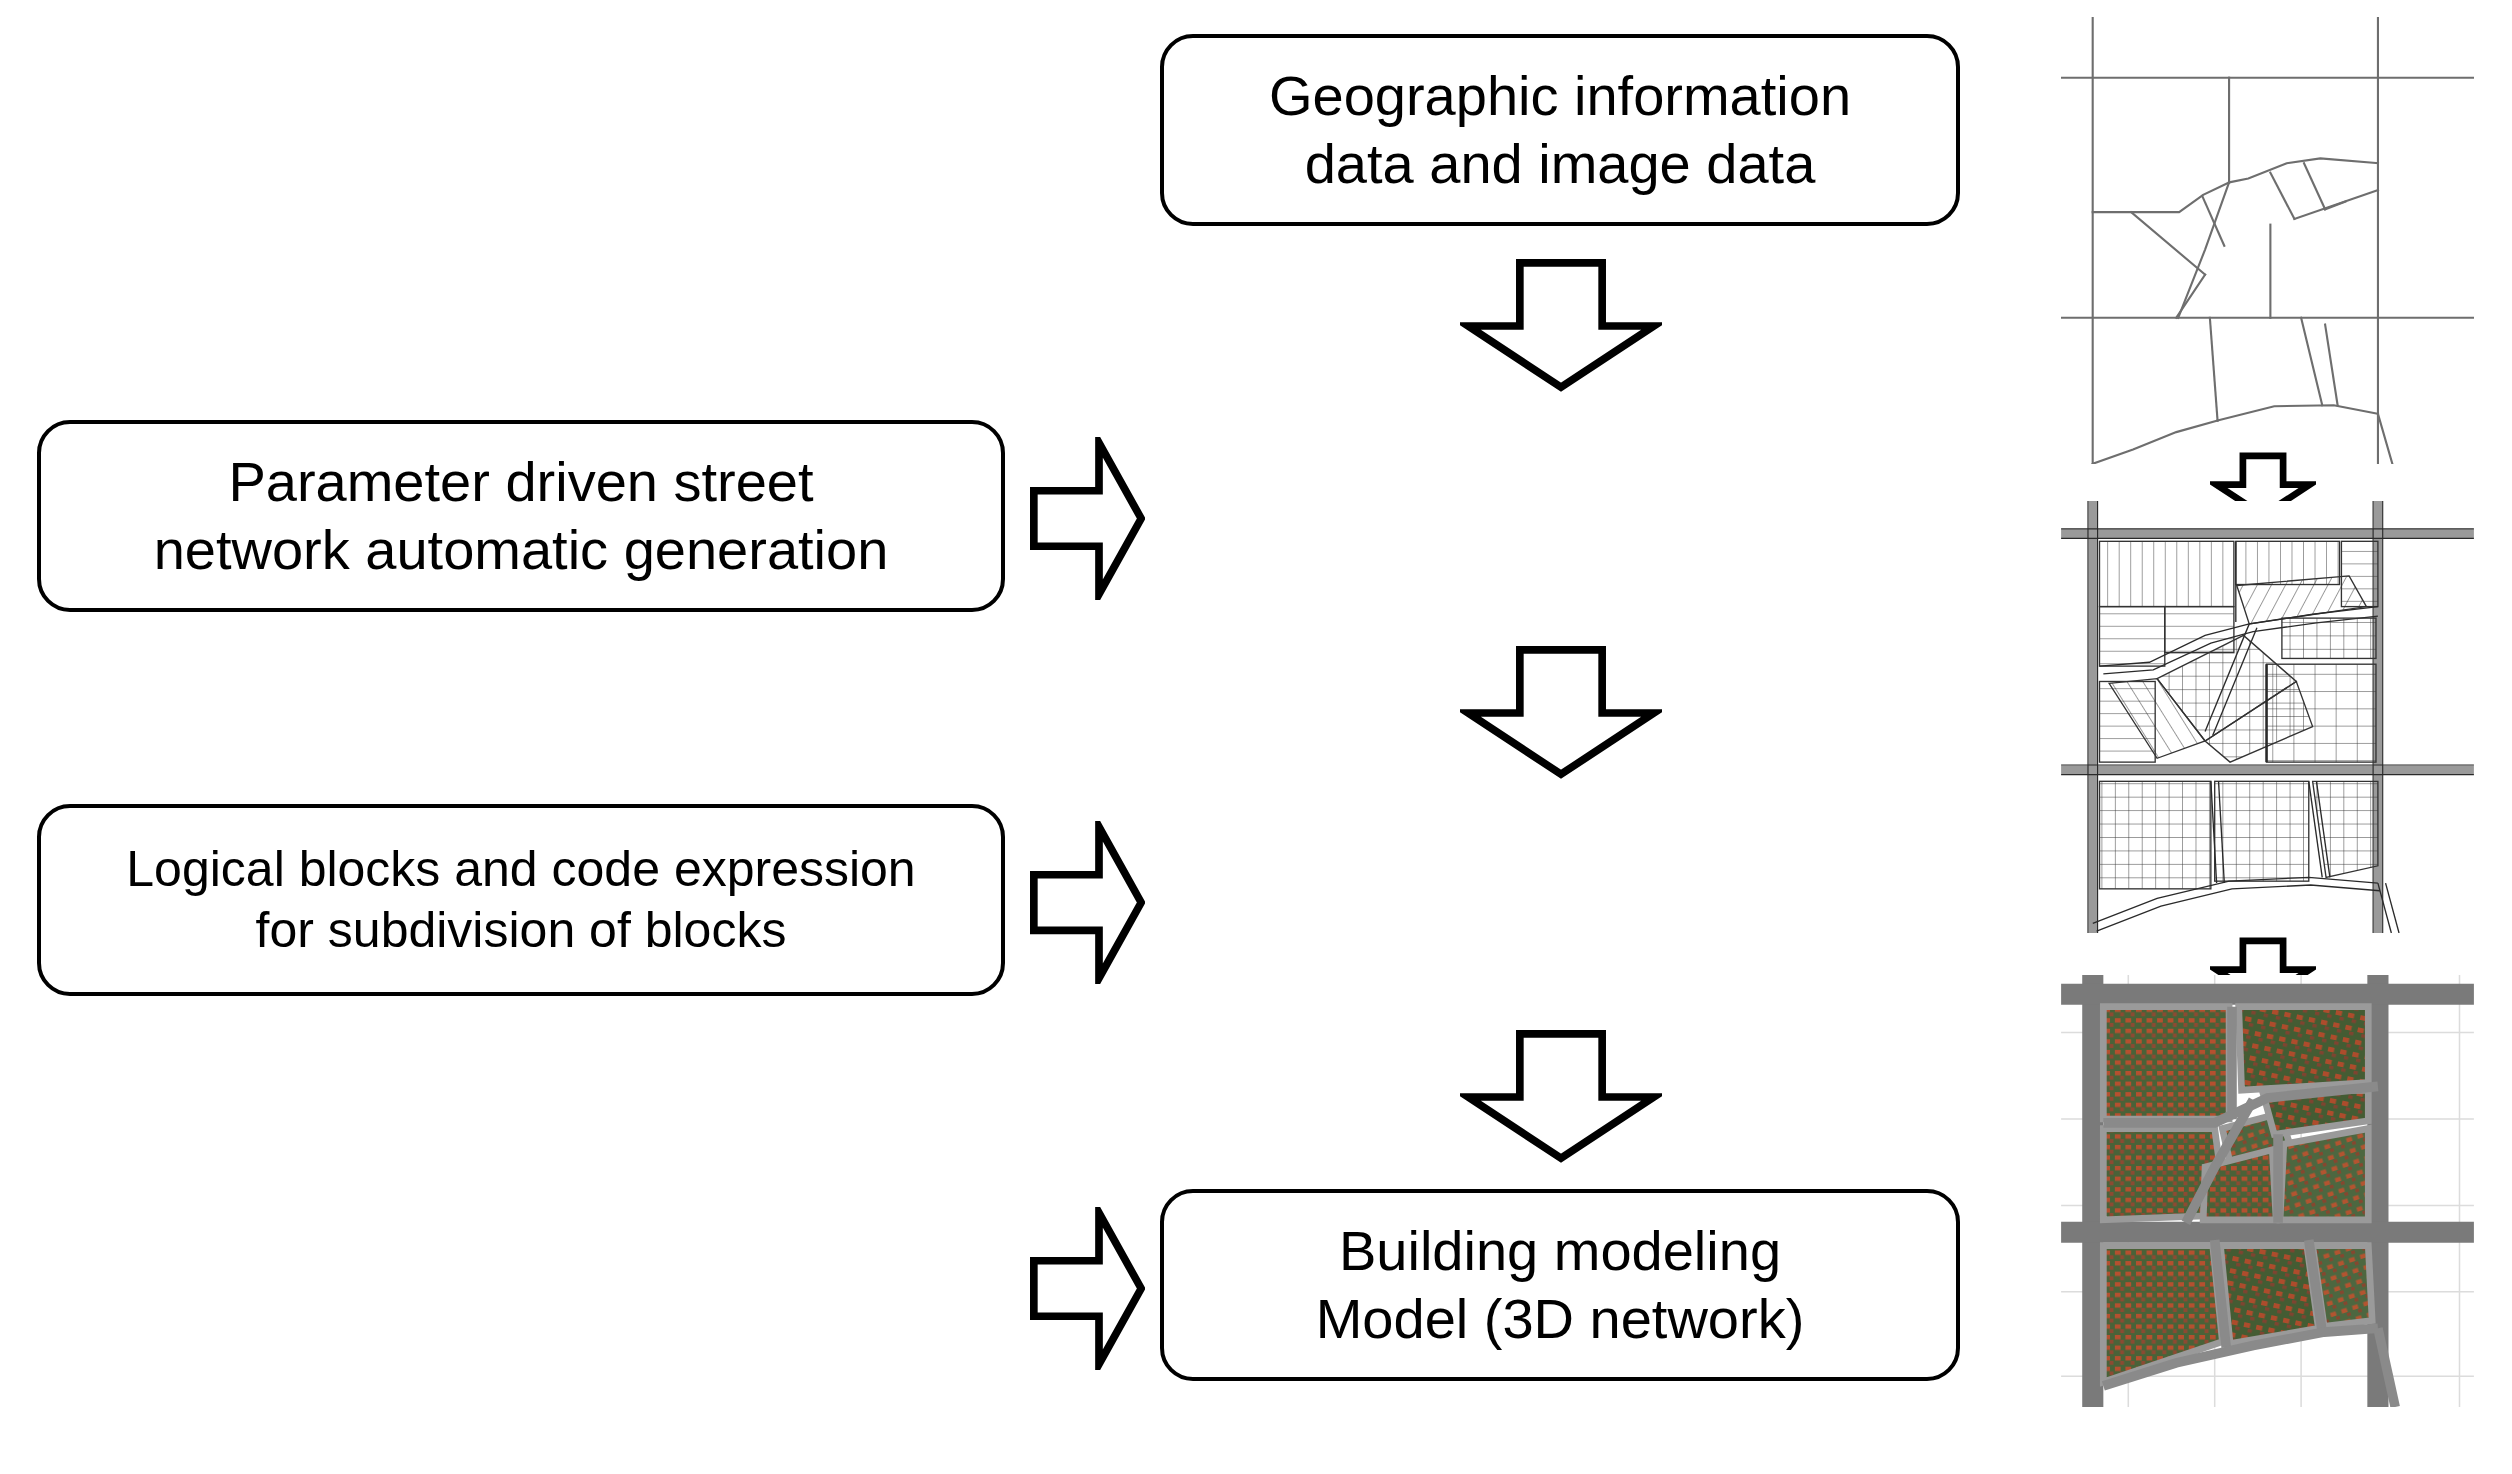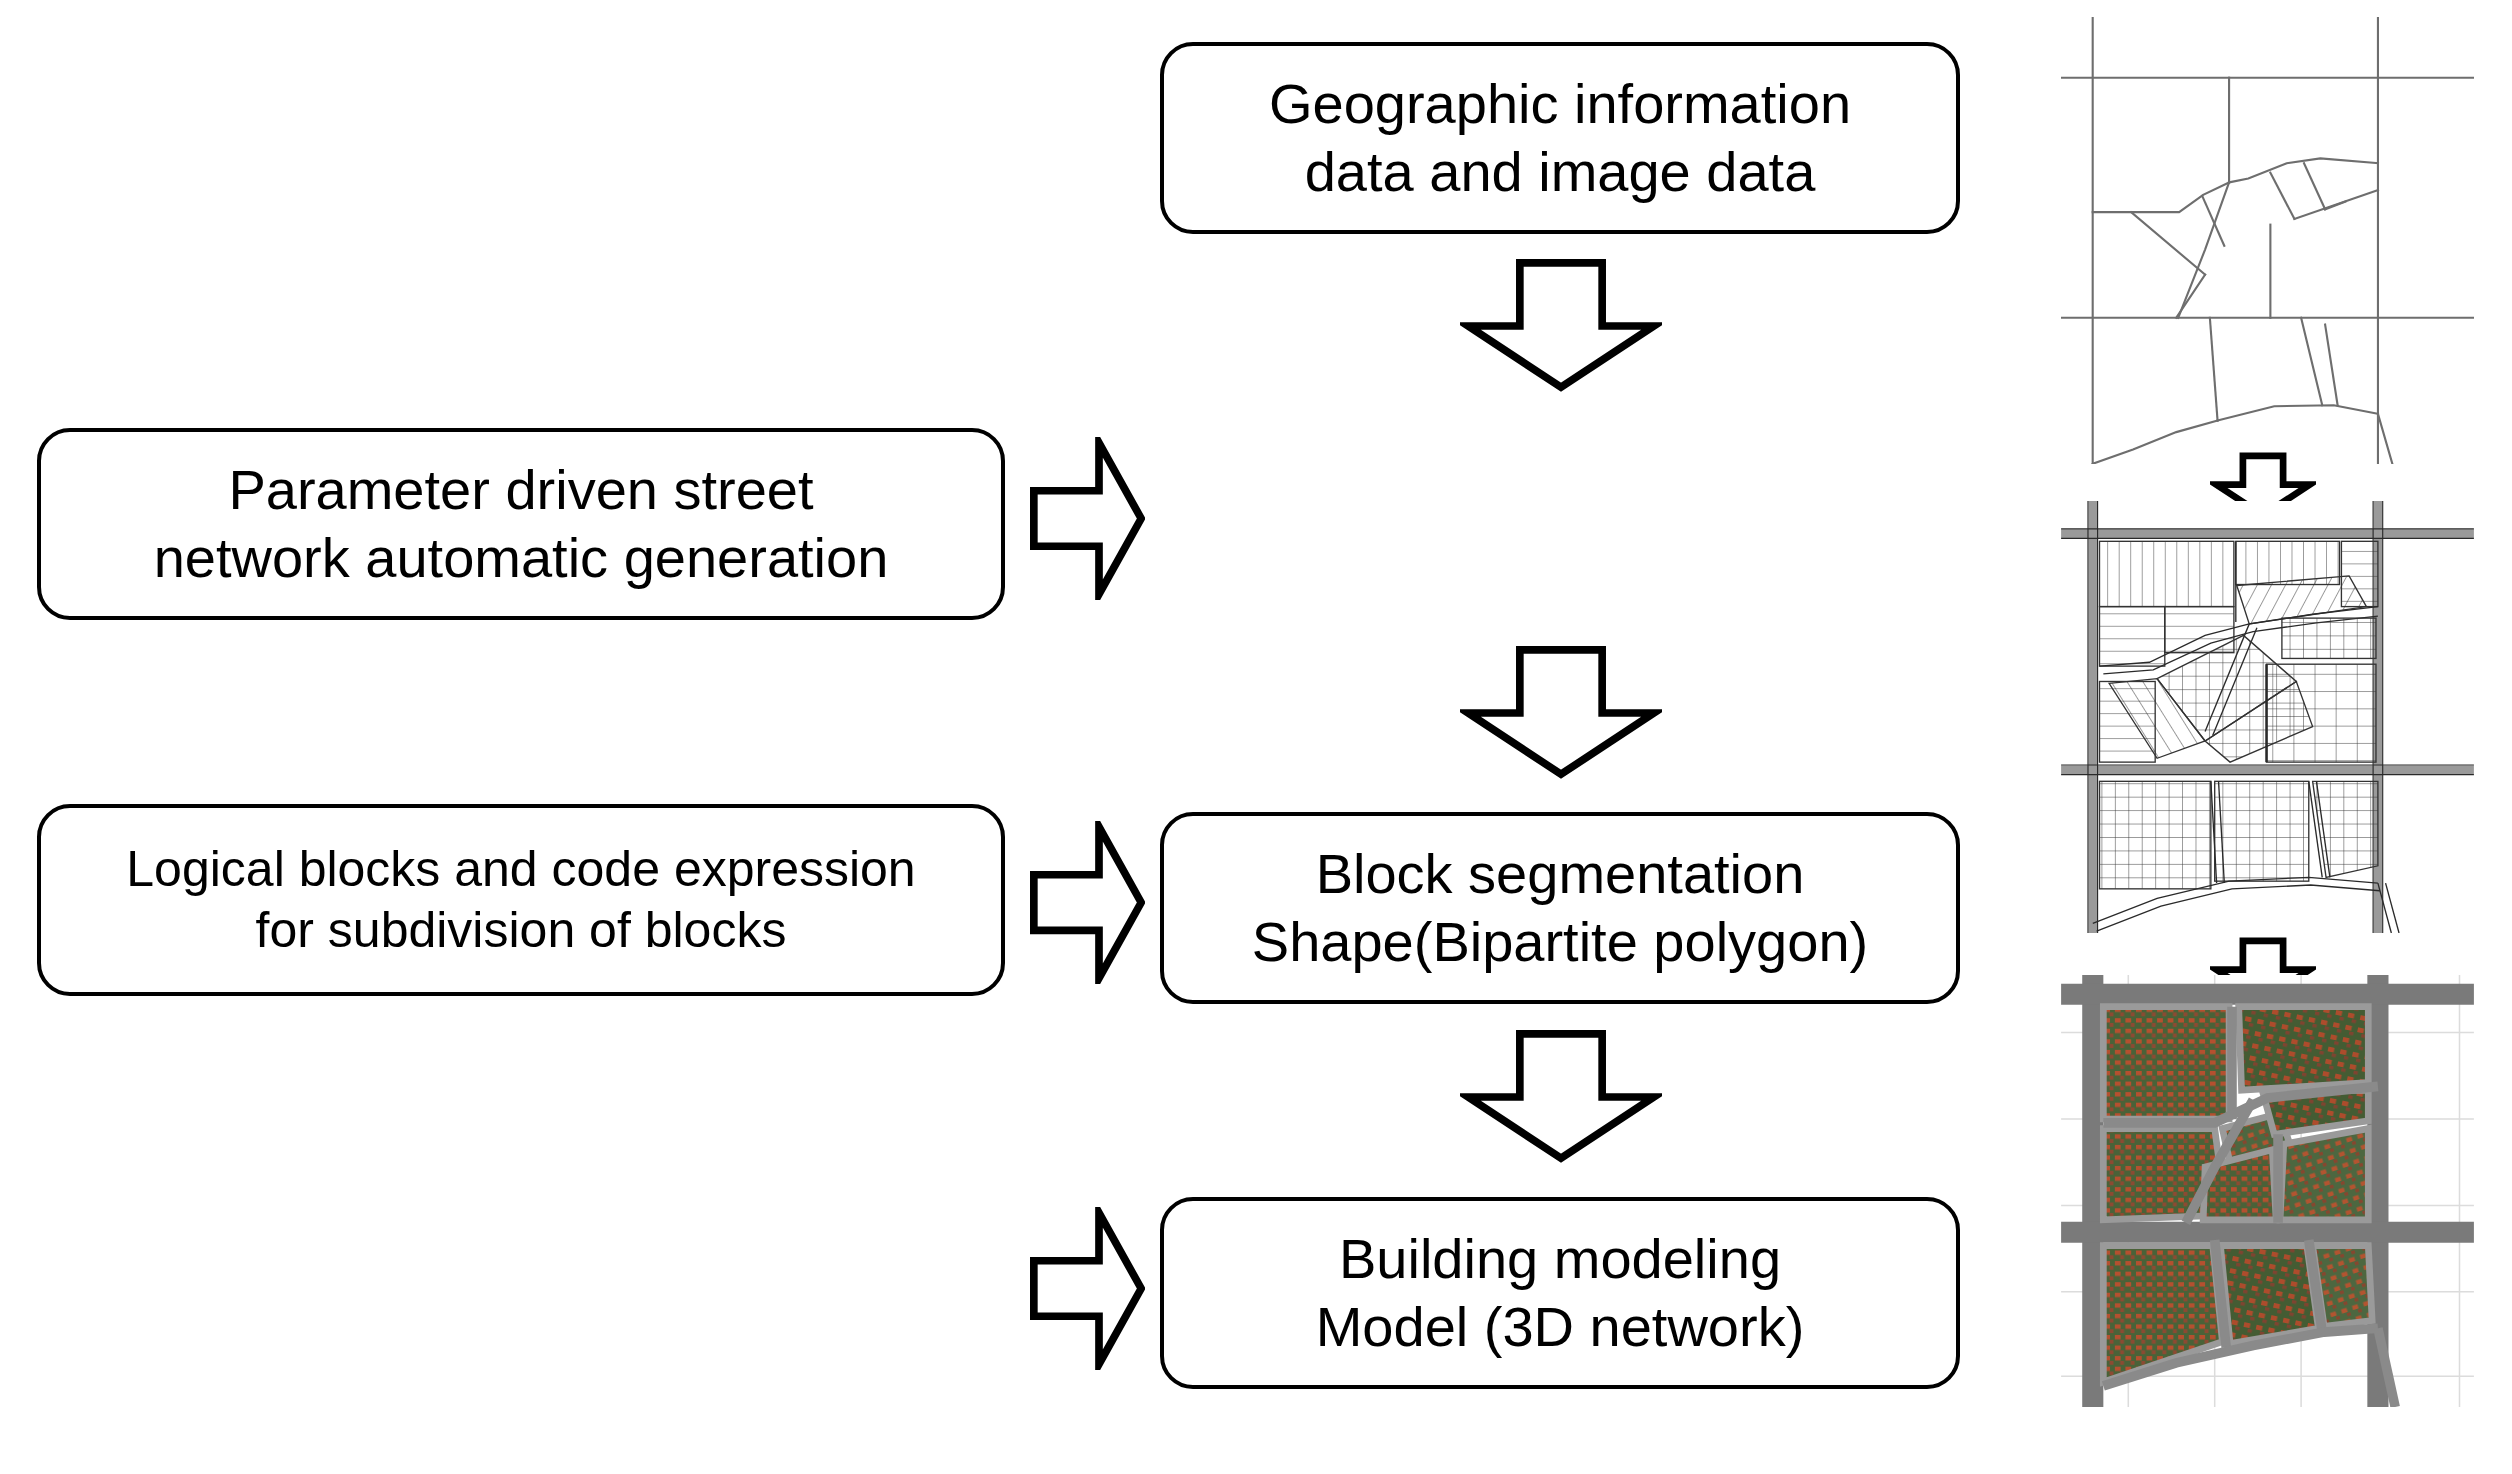--- a/index.html
+++ b/index.html
@@ -26,21 +26,21 @@
     border-radius: 33px;
     background: #ffffff;
     display: flex;
     align-items: center;
     justify-content: center;
     text-align: center;
     color: #000000;
     line-height: 1.22;
     white-space: pre-line;
   }
-  .box-lg  { font-size: 56px; margin-top: 8px; }
+  .box-lg  { font-size: 56px; }
   .box-md  { font-size: 50px; }
 
   
   .arrow {
     position: absolute;
   }
   .arrow svg { display: block; }
 
   
   .panel {
@@ -52,22 +52,20 @@
 </style>
 </head>
 <body>
 
 <div id="stage">
 
   <div class="box box-lg" style="left:1160px; top:34px; width:800px; height:192px;">Geographic information
 data and image data</div>
 
 
-  <div class="box box-lg" style="left:1160px; top:804px; width:800px; height:192px;">Block segmentation
-Shape(Bipartite polygon)</div>
 
   <div class="box box-lg" style="left:1160px; top:1189px; width:800px; height:192px;">Building modeling
 Model (3D network)</div>
 
   <div class="box box-lg" style="left:37px; top:420px; width:968px; height:192px;">Parameter driven street
 network automatic generation</div>
 
   <div class="box box-md" style="left:37px; top:804px; width:968px; height:192px;">Logical blocks and code expression
 for subdivision of blocks</div>
 

